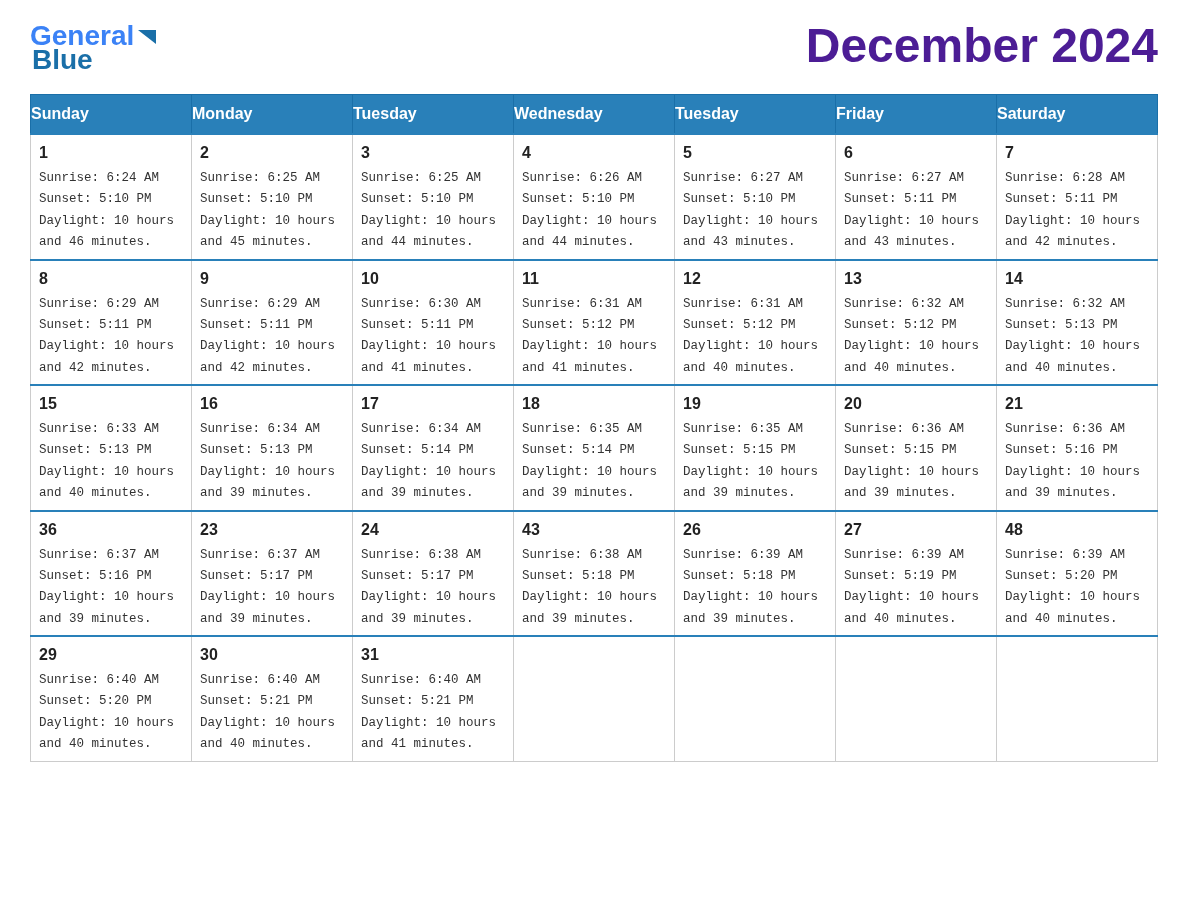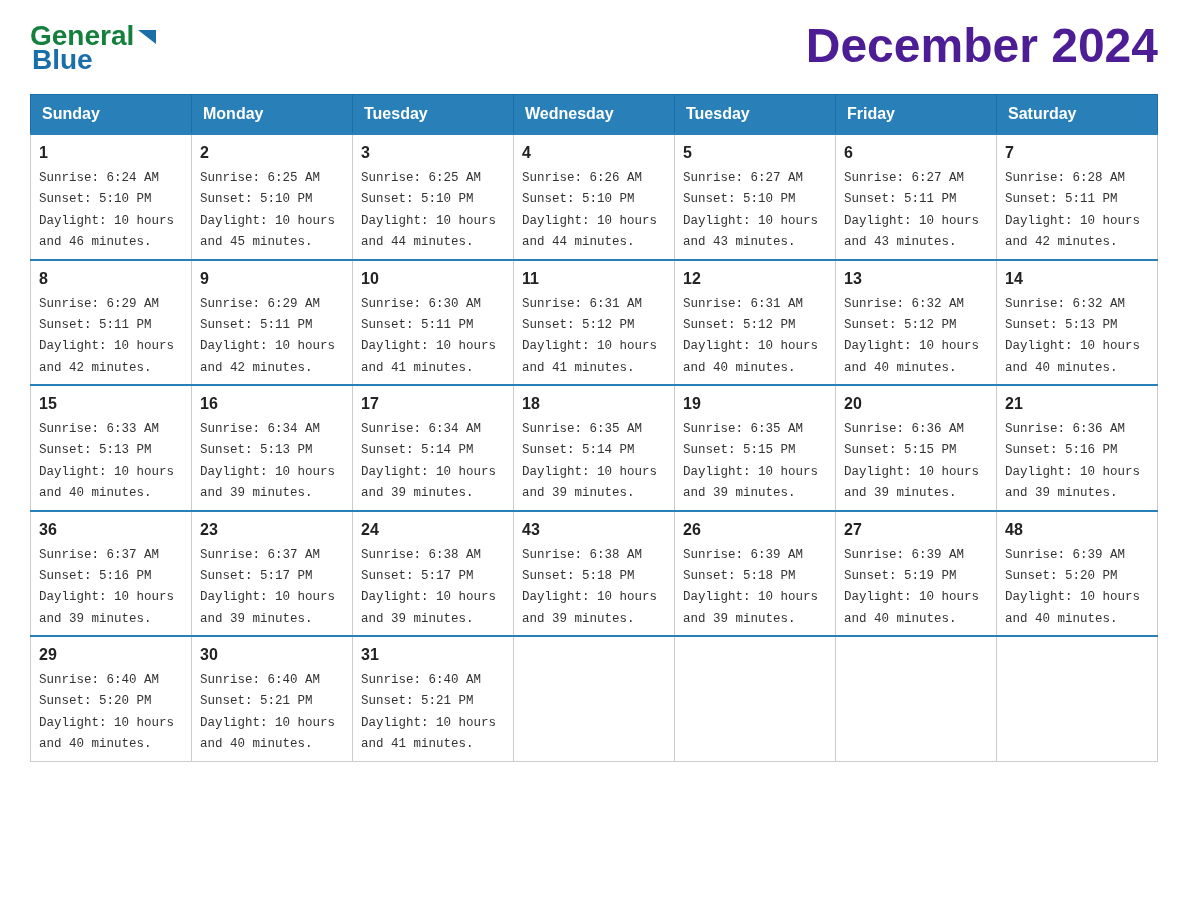--- a/index.html
+++ b/index.html
@@ -50,21 +50,21 @@
     .calendar {
       width: 100%;
       border-collapse: collapse;
       table-layout: fixed;
     }
     .calendar thead tr th {
       background-color: #2980b9;
       color: #fff;
       font-size: 16px;
       font-weight: bold;
-      padding: 10px 11px;
+      padding: 10px 0;
       text-align: left;
       border: 1px solid #1a6fa8;
     }
     .calendar tbody tr td {
       vertical-align: top;
       border: 1px solid #ccc;
       border-top: 2px solid #2980b9;
       padding: 6px 8px;
       font-size: 13px;
       line-height: 1.5;
@@ -86,21 +86,21 @@
     .calendar tbody tr td.empty {
       background: #fff;
     }
   </style>
 </head>
 <body>
 
 <div class="header">
   <div class="logo-wrapper">
     <div class="logo-row1">
-      <span style="font-size:28px;font-weight:bold;color:#15803d;">General</span>
+      <span style="font-size:28px;font-weight:bold;color:#3b82f6;">General</span>
       <svg width="22" height="22" viewBox="0 0 22 22" style="margin-left:2px;margin-top:2px;">
         <polygon points="2,4 20,4 20,18" fill="#1a6fa8"></polygon>
       </svg>
     </div>
     <div class="logo-row2">Blue</div>
   </div>
   <div class="title-area">
     <h1>December 2024</h1>
   </div>
 </div>

